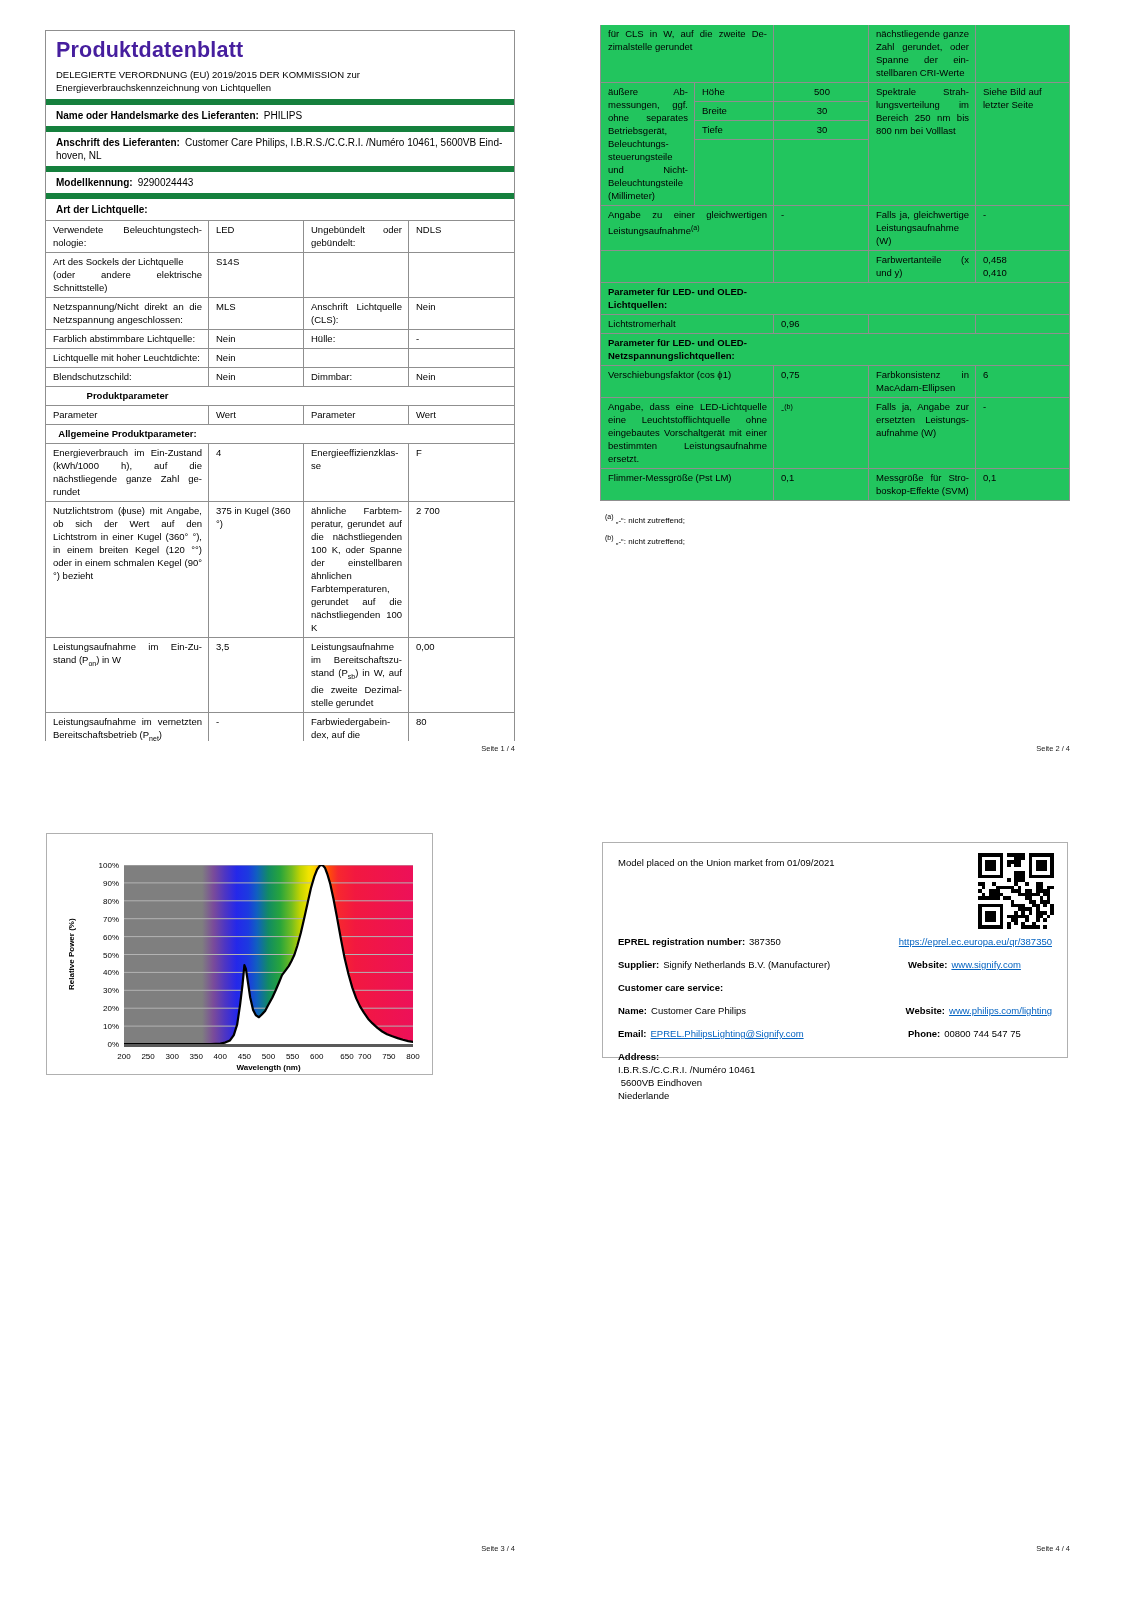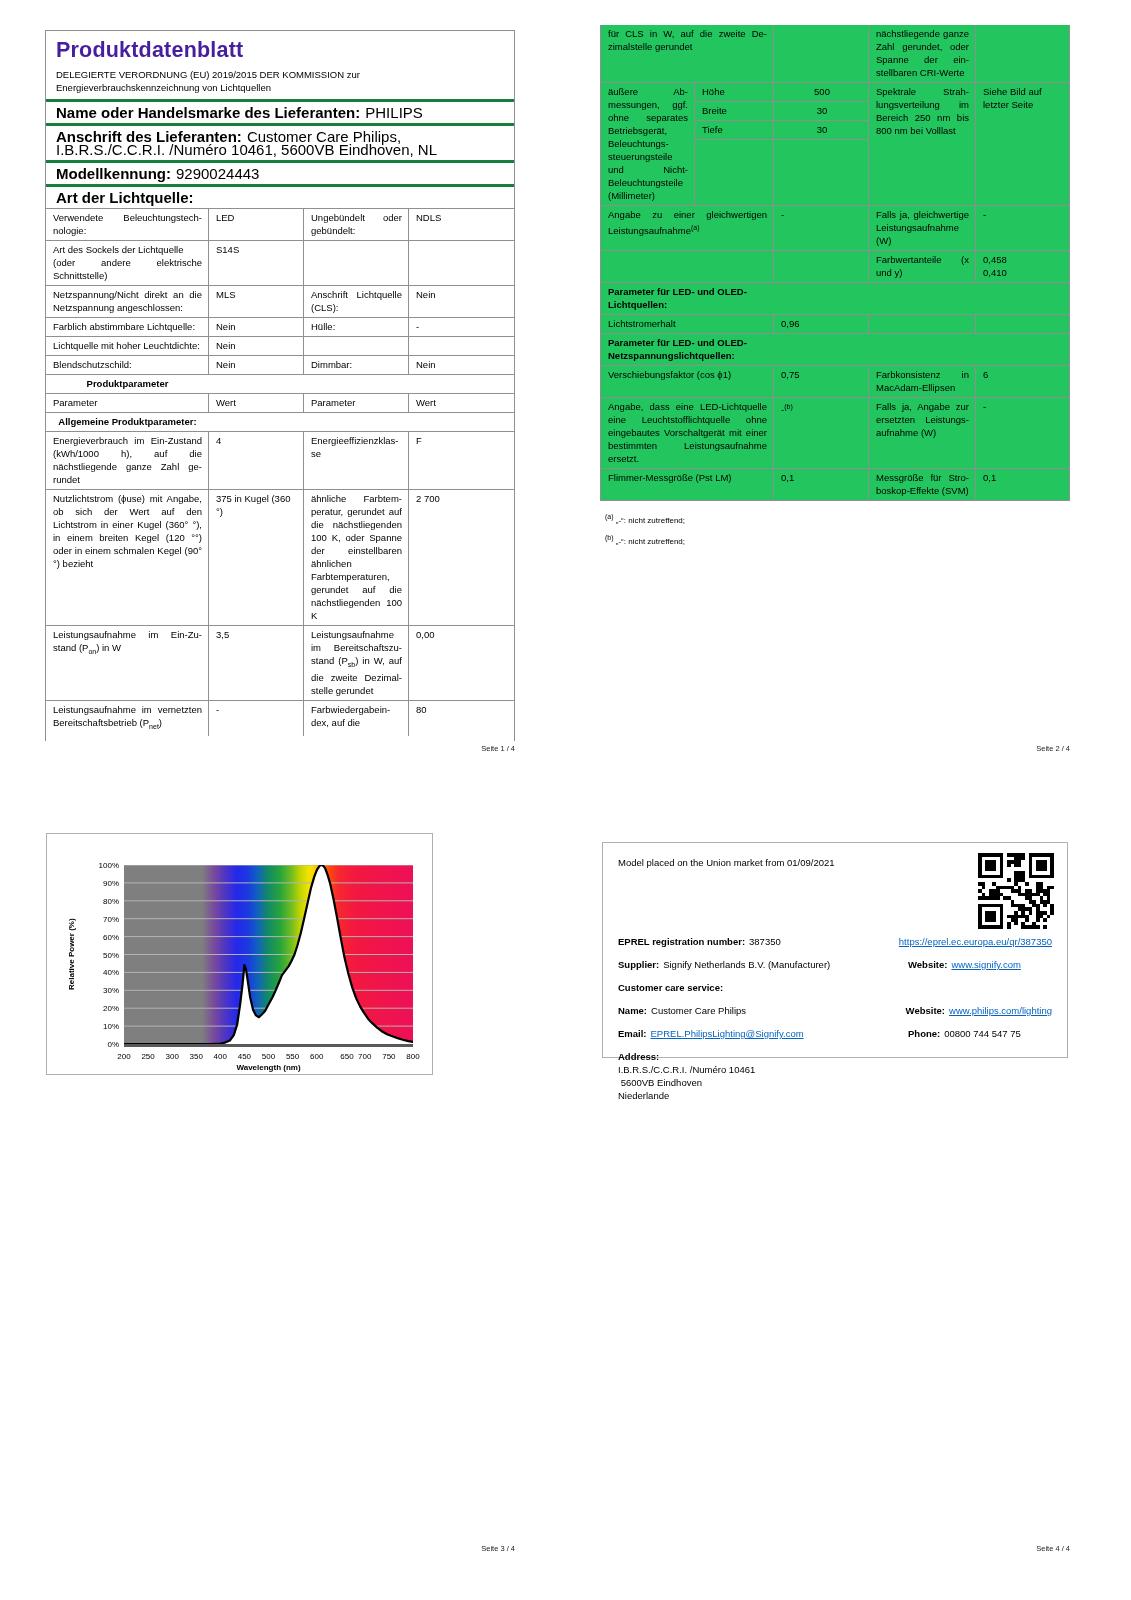--- a/index.html
+++ b/index.html
@@ -5,21 +5,21 @@
   html,body{margin:0;padding:0;background:#fff;}
   body{width:1131px;height:1600px;position:relative;font-family:"Liberation Sans","DejaVu Sans",sans-serif;color:#000;}
   .pg{position:absolute;}
   
   #p1{left:45px;top:30px;width:470px;height:711px;border:1px solid #8f8f8f;border-bottom:0;overflow:hidden;box-sizing:border-box;background:#fff;}
   #p2wrap{left:600px;top:25px;width:470px;}
   #t2{border:1px solid #8f8f8f;border-top:0;box-sizing:border-box;background:#22c55e;}
   .titleblock{padding:7px 10px 5px 10px;}
   .doctitle{font-size:21.5px;font-weight:bold;color:var(--purple,#461e9e);letter-spacing:.2px;}
   .subtitle{margin-top:5px;font-size:9.5px;line-height:13px;white-space:pre-line;}
-  .inforow{border-top:3px solid #15803d;padding:4px 10px;font-size:15px;line-height:13px;}
+  .inforow{border-top:6px solid #15803d;padding:4px 10px;font-size:10px;line-height:13px;}
   .inforow b{margin-right:5px;}
   .row{display:grid;border-top:1px solid #8f8f8f;}
   .row.nt{border-top:0;}
   #t1 .row{grid-template-columns:162px 95px 105px 106px;}
   #t2 .row{grid-template-columns:172px 95px 107px 94px;}
   #t2 .row.dim{grid-template-columns:93px 174px 107px 94px;}
   .row.one{grid-template-columns:1fr;}
   .c{padding:2px 6px 3px 7px;font-size:9.5px;line-height:13px;box-sizing:border-box;overflow-wrap:break-word;}
   .bl{border-left:1px solid #8f8f8f;}
   .pj{text-align:justify;}

